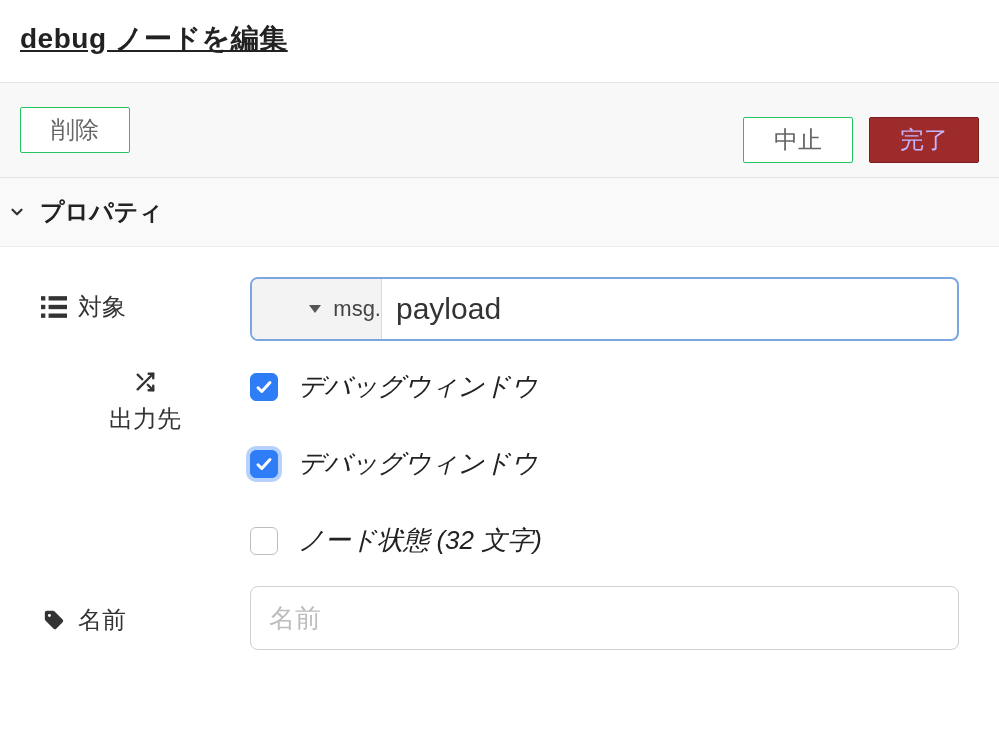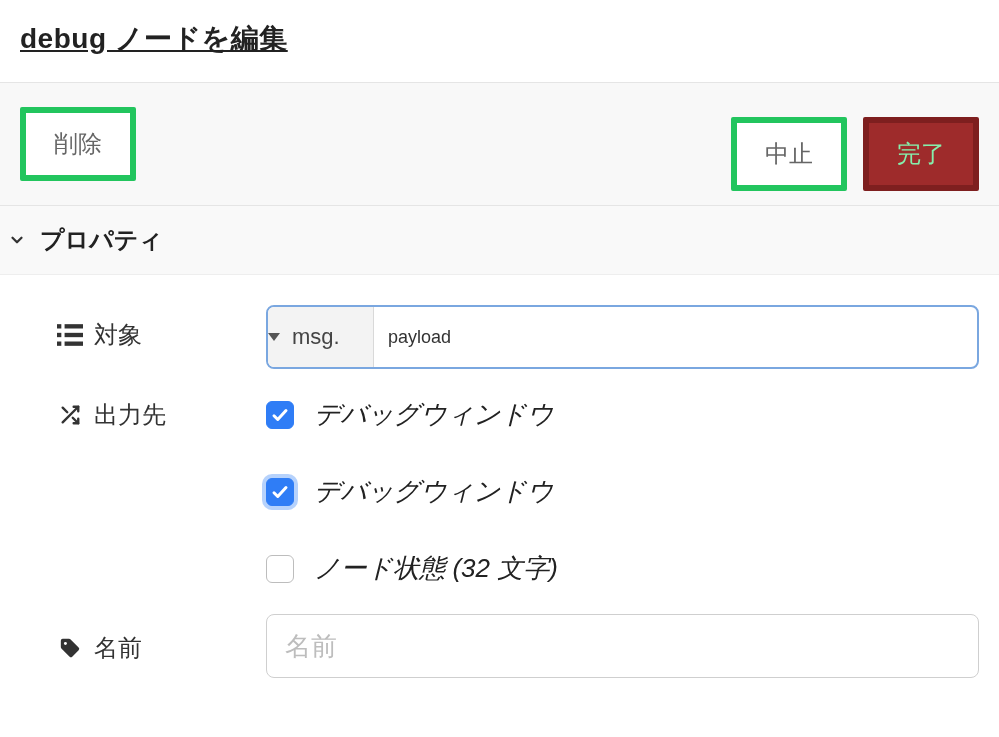--- a/index.html
+++ b/index.html
@@ -26,38 +26,38 @@
   .action-bar {
     display: flex;
     align-items: center;
     justify-content: space-between;
     padding: 14px 20px;
     background: #f8f8f8;
     border-bottom: 1px solid #e5e5e5;
   }
   .action-bar .right { display: flex; gap: 16px; margin-top: 20px; }
   .btn {
-    height: 74px;
+    height: 46px;
     min-width: 110px;
     padding: 0 28px;
     font-size: 24px;
     font-weight: 400;
-    border: 6px solid #22c55e;
+    border: 1px solid #22c55e;
     background: #fff;
     color: #666;
     cursor: pointer;
     display: inline-flex;
     align-items: center;
     justify-content: center;
     border-radius: 2px;
   }
   .btn.primary {
     background: #9e2b2b;
     border-color: #7e1f1f;
-    color: #86efac;
+    color: #c4b5fd;
     font-weight: 500;
   }
 
   
   .section-header {
     display: flex;
     align-items: center;
     gap: 14px;
     padding: 18px 8px;
     background: #f9f9f9;
@@ -66,23 +66,22 @@
   }
   .section-header .chev {
     width: 18px; height: 18px;
     display: inline-flex; align-items:center; justify-content:center;
   }
   .section-header .chev svg { width: 18px; height: 18px; }
   .section-header h2 { font-size: 24px; font-weight: 700; }
 
   
   .form {
-    padding: 30px 20px;
+    padding: 30px 40px;
     background: #fff;
-    margin-left: 36px;
   }
   .form-row {
     display: flex;
     align-items: flex-start;
     margin-bottom: 28px;
   }
   .form-label {
     width: 210px;
     display: flex;
     align-items: center;
@@ -104,44 +103,44 @@
   .typed-input {
     display: flex;
     align-items: stretch;
     border: 2px solid #7aa7e0;
     border-radius: 8px;
     height: 64px;
     overflow: hidden;
     background: #fff;
   }
   .typed-input .selector {
-    width: 106px;
+    width: 130px;
     background: #f3f3f3;
     border-right: 1px solid #d9d9d9;
     display: flex;
     align-items: center;
-    justify-content: flex-start;
+    justify-content: flex-end;
     gap: 12px;
     cursor: pointer;
     font-size: 22px;
     color: #444;
   }
   .typed-input .selector .tri {
     width:0;height:0;
     border-left:6px solid transparent;
     border-right:6px solid transparent;
     border-top:8px solid #555;
   }
   .typed-input .selector .prefix { font-weight: 400; }
   .typed-input input {
     flex:1;
     border:none;
     outline:none;
     padding: 0 14px;
-    font-size: 18px;
+    font-size: 30px;
     color: #333;
     background: transparent;
   }
 
   
   .cb-list { display:flex; flex-direction:column; gap: 42px; padding-top: 0px; font-style: italic; }
   .cb-row { display:flex; align-items:center; gap: 20px; }
   .cb {
     width: 28px; height: 28px;
     border-radius: 6px;
@@ -170,21 +169,21 @@
     border-radius: 8px;
     padding: 0 18px;
     font-size: 26px;
     color: #333;
     outline: none;
     background:#fff;
   }
   .text-input::placeholder { color: #bdbdbd; }
 
   
-  .form-row.output .form-label { padding-top: 2px; }
+  .form-row.output .form-label { padding-top: 2px; flex-direction: column; }
   .form-row.name .form-label { padding-top: 18px; }
 </style>
 </head>
 <body>
 
 <div class="title-bar">
   <h1>debug ノードを編集</h1>
 </div>
 
 <div class="action-bar">

